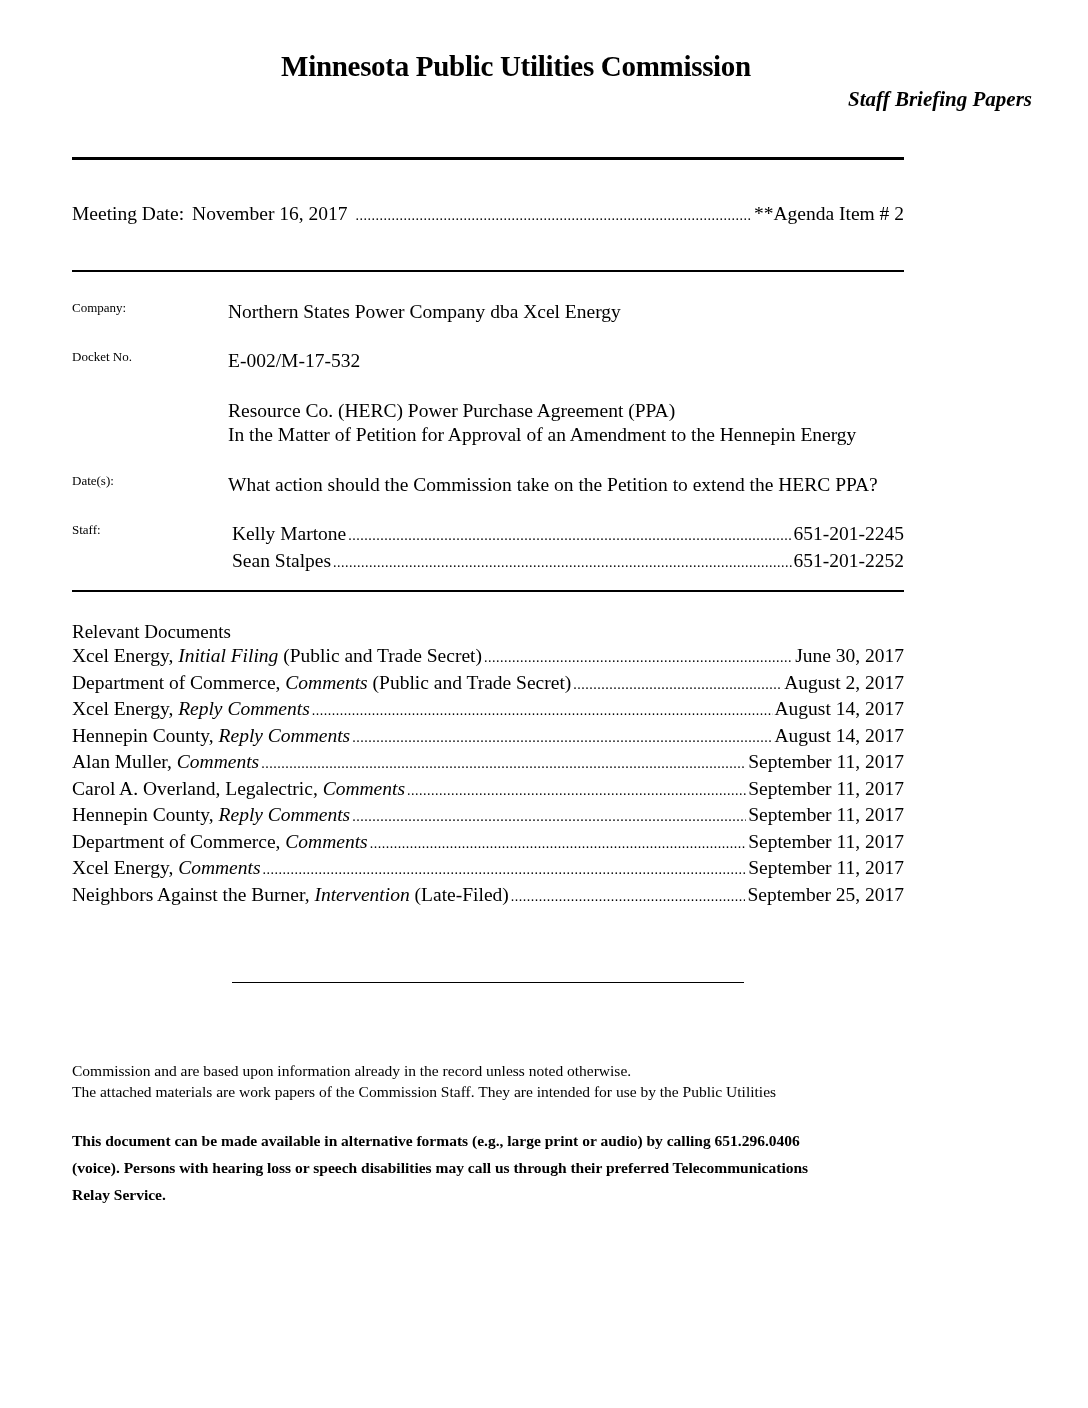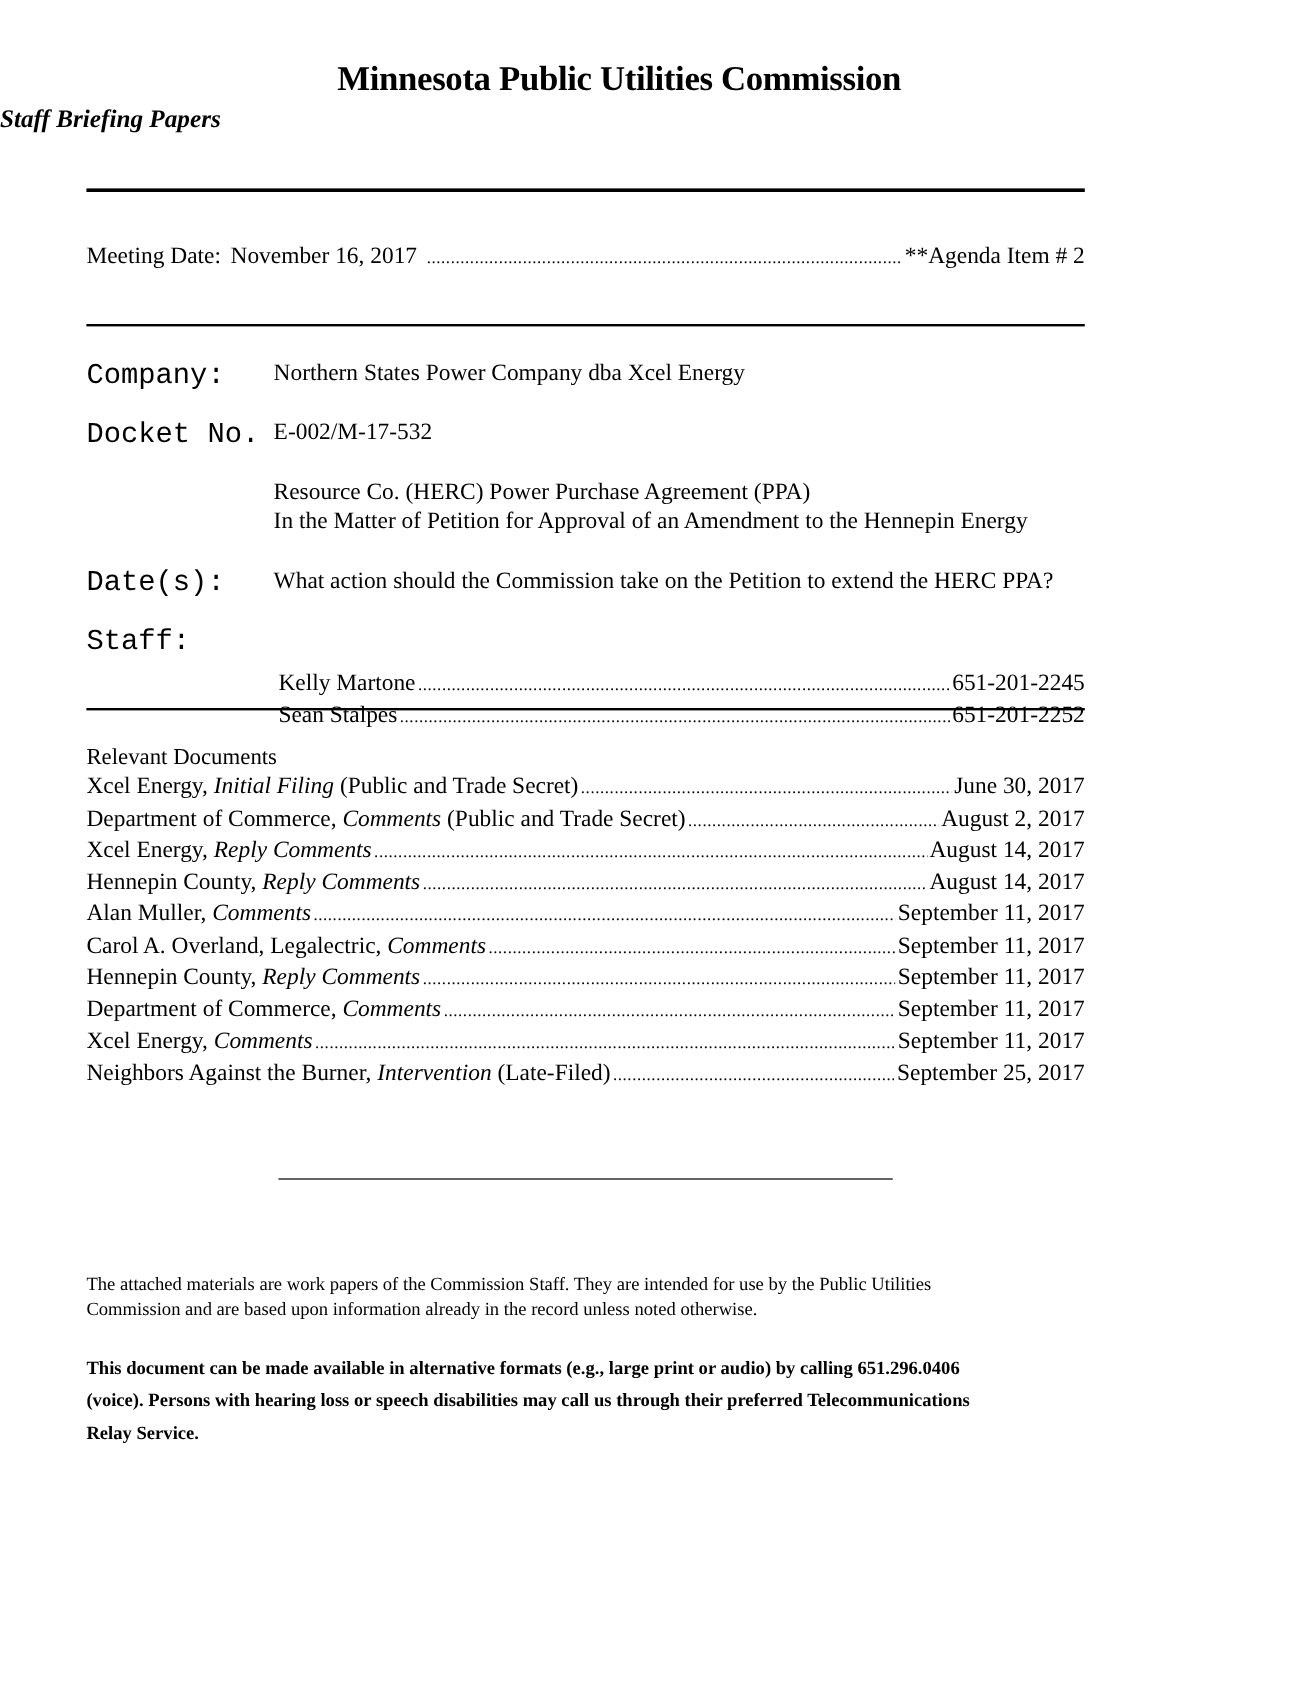--- a/index.html
+++ b/index.html
@@ -7,21 +7,21 @@
     width: 1088px; height: 1408px; position: relative; overflow: hidden;
     font-family: "Liberation Serif", "DejaVu Serif", serif;
     color: #000;
   }
   .abs { position: absolute; }
   .title {
     left: 0; width: 1032px; top: 50px; text-align: center;
     font-size: 29px; font-weight: bold; letter-spacing: -0.3px;
   }
   .subtitle {
-    left: 0; width: 1032px; top: 87px; text-align: left;
+    left: 0; width: 1032px; top: 87px; text-align: right;
     font-size: 21px; font-weight: bold; font-style: italic;
   }
   .rule { background: #000; left: 72px; width: 832px; }
   .r1 { top: 157px; height: 3px; }
   .r2 { top: 270px; height: 2px; }
   .r3 { top: 590px; height: 2px; }
   .r4 { top: 982px; height: 1px; left: 232px; width: 512px; }
 
   .leader-row {
     display: flex; align-items: baseline; white-space: nowrap;
@@ -29,24 +29,24 @@
   }
   .leader-row .dots {
     flex: 1; overflow: hidden; margin: 0 2px;
     font-size: 14px; letter-spacing: 0.5px;
   }
   .leader-row .dots::before {
     content: "....................................................................................................................................................................................................................................................................................................................";
   }
   .meeting { left: 72px; width: 832px; top: 202px; }
 
-  .field-label { left: 72px; font-size: 24px; font-family: Liberation Mono, monospace; }
+  .field-label { left: 72px; font-size: 13px; }
   .field-value { left: 228px; font-size: 19.5px; line-height: 24px; }
 
-  .staff-list { left: 232px; width: 672px; top: 522px; margin-top: 36px; }
+  .staff-list { left: 232px; width: 672px; top: 522px; }
   .relevant-head {
     left: 72px; top: 621px; font-size: 19px; font-weight: normal;
   }
   .doc-list { left: 72px; width: 832px; top: 644px; }
   .doc-list .leader-row .pre i { font-style: italic; }
 
   .footnote {
     left: 72px; width: 850px; top: 1060px;
     font-size: 15.5px; line-height: 21px;
   }
@@ -153,21 +153,21 @@
   <div class="leader-row">
     <span class="pre"><span>Neighbors Against the Burner, </span><i>Intervention</i><span> (Late-Filed)</span></span>
     <span class="dots"></span>
     <span>September 25, 2017</span>
   </div>
 </div>
 
 <div class="abs rule r4"></div>
 
 <div class="abs footnote">
+  <div>Commission and are based upon information already in the record unless noted otherwise.</div>
   <div>The attached materials are work papers of the Commission Staff.  They are intended for use by the Public Utilities</div>
-  <div>Commission and are based upon information already in the record unless noted otherwise.</div>
 </div>
 
 <div class="abs access">
   <div>This document can be made available in alternative formats (e.g., large print or audio) by calling 651.296.0406</div>
   <div>(voice). Persons with hearing loss or speech disabilities may call us through their preferred Telecommunications</div>
   <div>Relay Service.</div>
 </div>
 
 </body></html>

